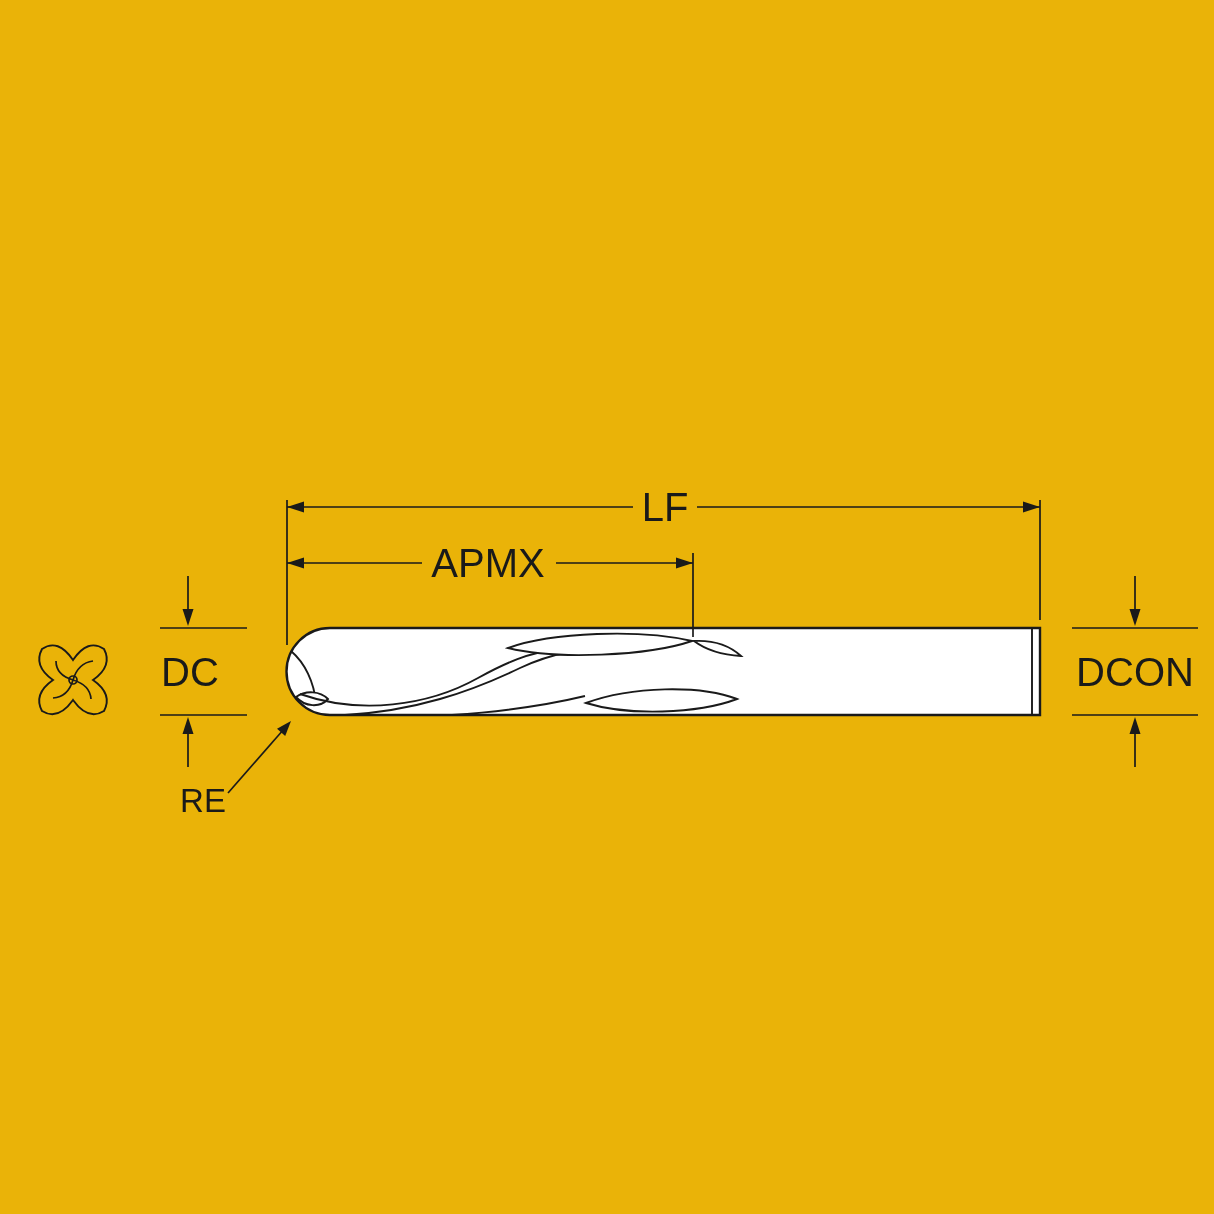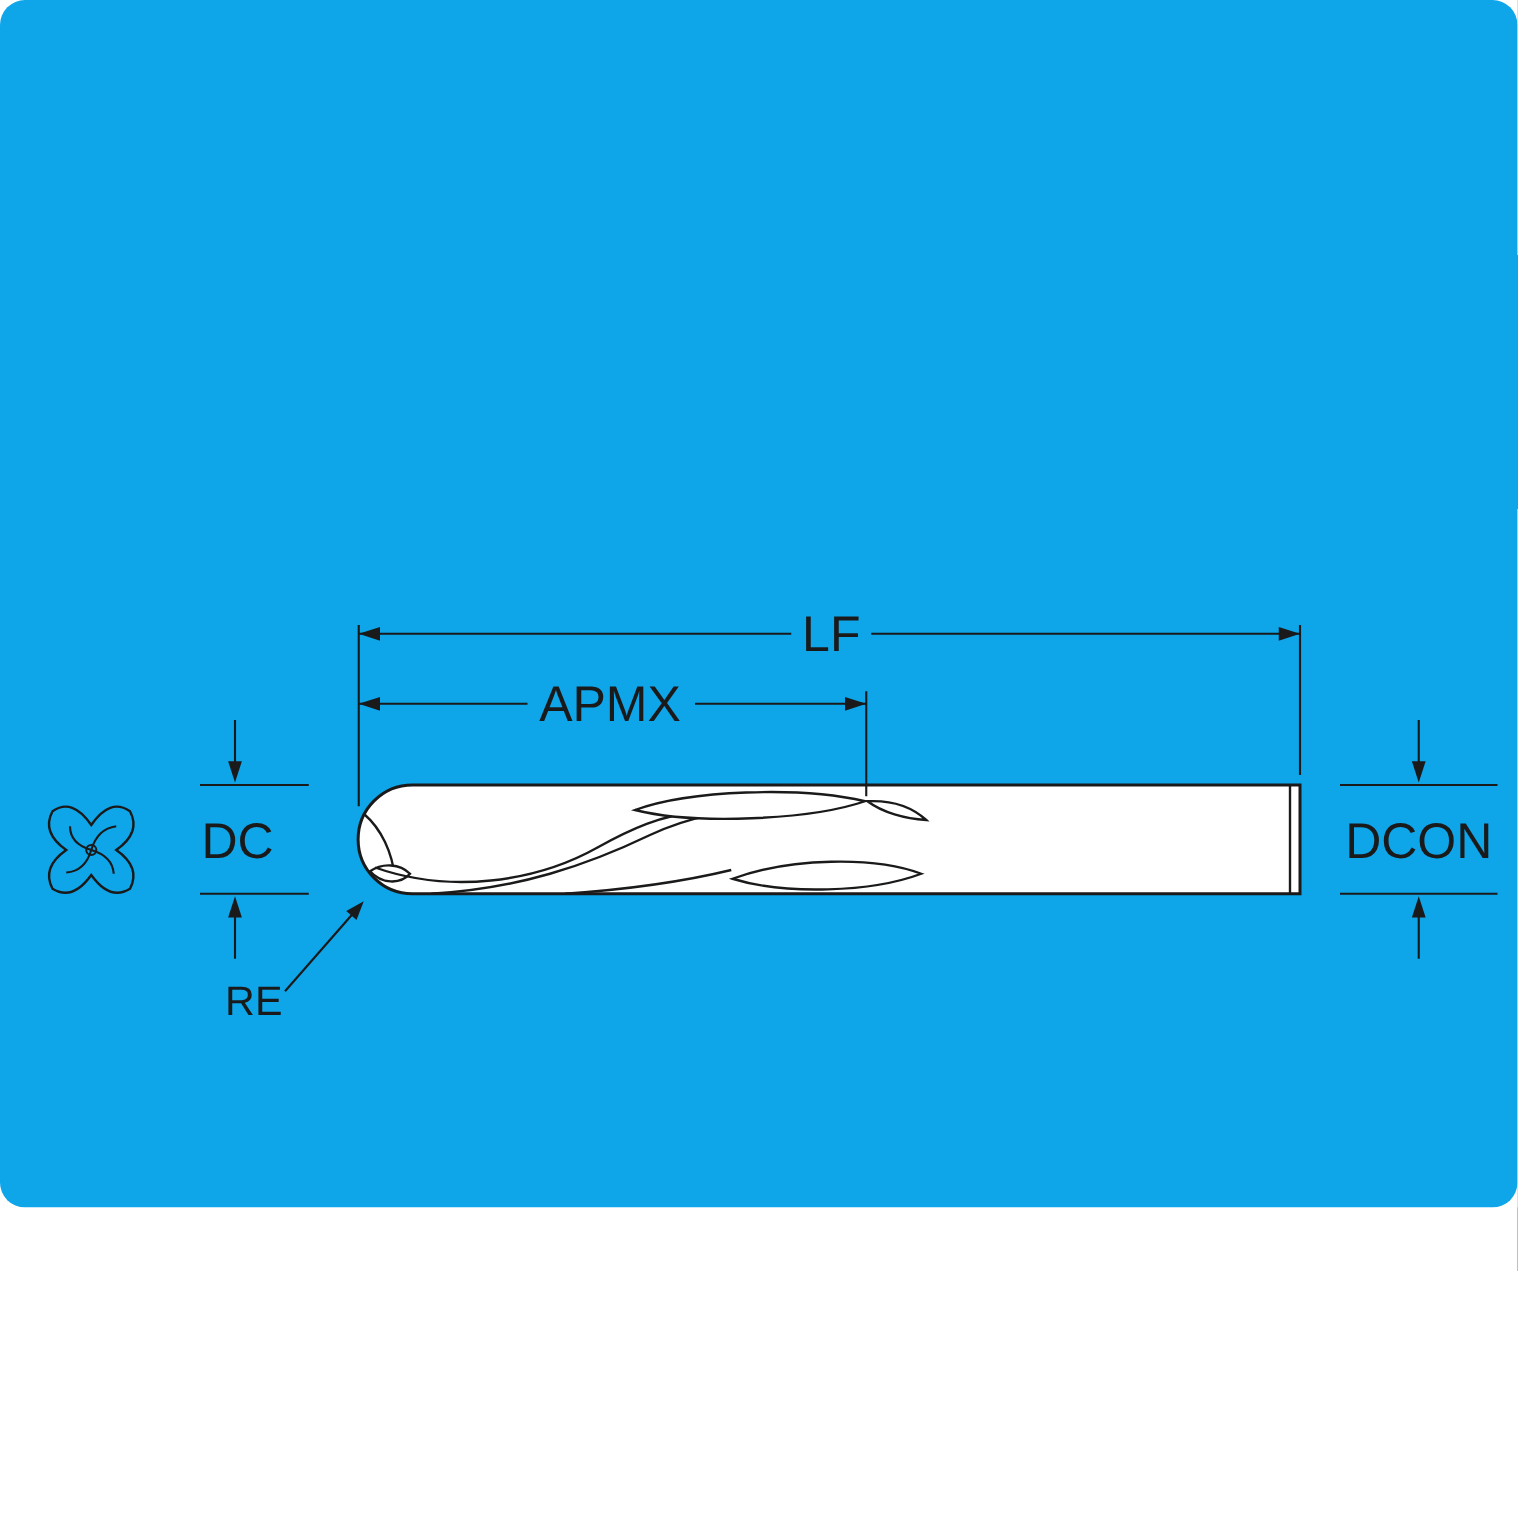--- a/index.html
+++ b/index.html
@@ -4,24 +4,23 @@
 <style>
   html, body {
     margin: 0;
     padding: 0;
     background: #ffffff;
     font-family: "Liberation Sans", sans-serif;
   }
   .canvas {
     position: relative;
     width: 1214px;
-    height: 966px;
-    background: #0ea5e9;
+    height: 1214px;
+    background: #eab308;
     overflow: hidden;
-    border-radius: 20px;
   }
   svg { display: block; }
   .line  { stroke: #1a1a1a; fill: none; }
   .thick { stroke-width: 2.4; }
   .mid   { stroke-width: 1.9; }
   .thin  { stroke-width: 1.7; }
   .arrow { fill: #1a1a1a; stroke: none; }
   .whitefill { fill: #ffffff; stroke: #1a1a1a; }
   text.dim {
     fill: #1a1a1a;

